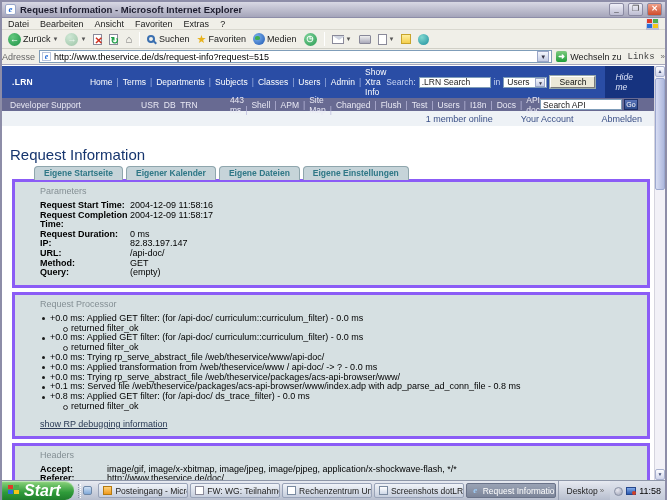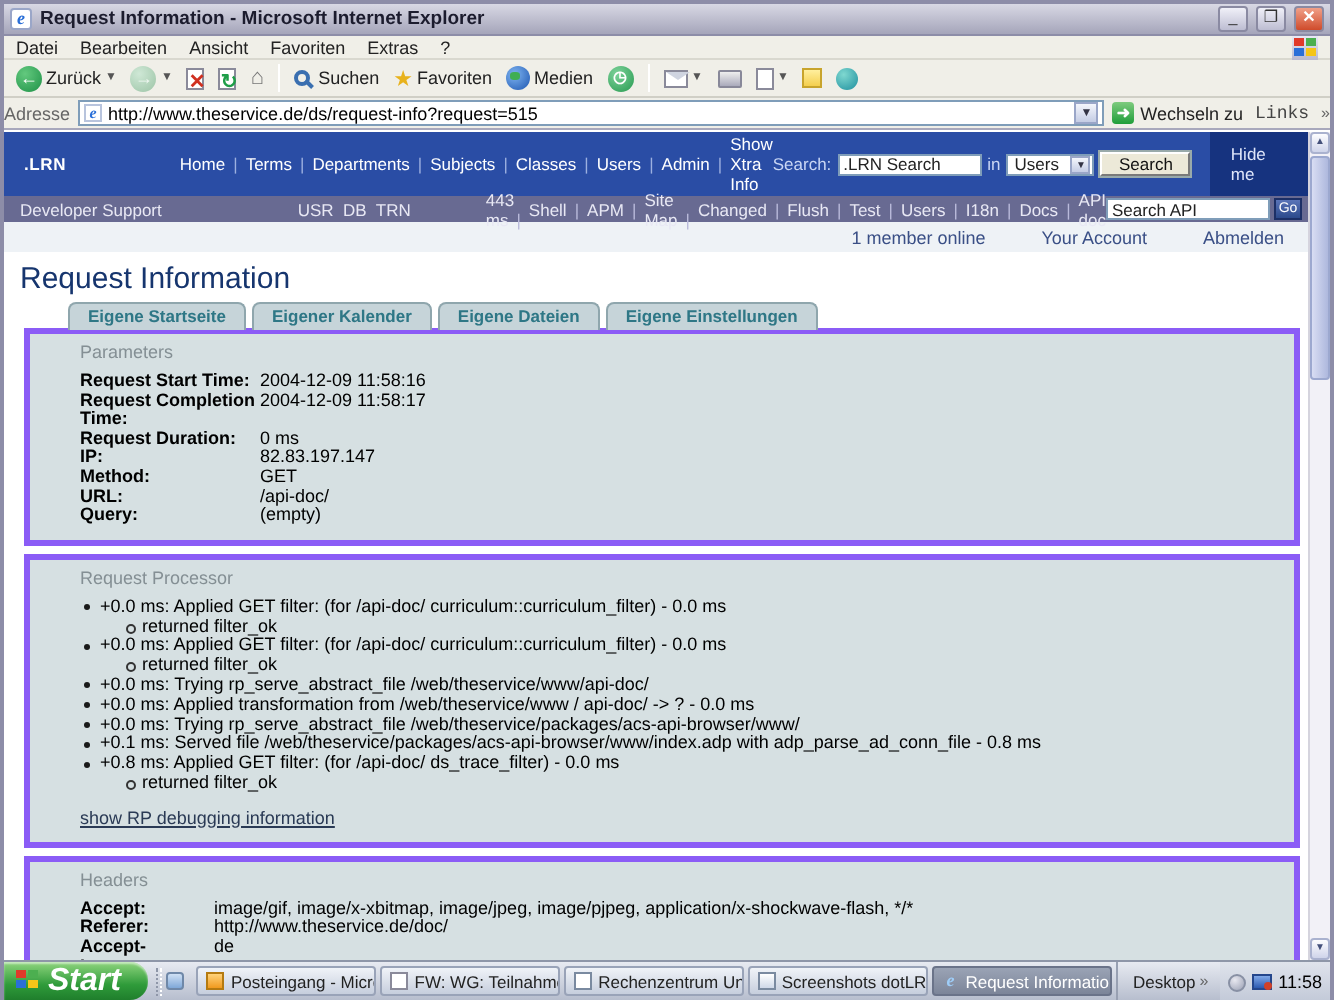--- a/index.html
+++ b/index.html
@@ -83,36 +83,36 @@
   .lrn-bar { height:32px; background:#2a4da5; color:#fff; display:flex; align-items:center; font-size:8.5px; }
   .lrn-logo { font-weight:bold; padding:0 12px 0 10px; width:95px; letter-spacing:.3px; }
   .lrn-nav { display:flex; align-items:center; flex:1; }
   .lrn-nav .nav-link:not(:last-child)::after { content:"|"; color:#9cb0e0; margin:0 4px; }
   .lrn-search { display:flex; align-items:center; gap:3px; padding-right:4px; }
   .lrn-search .lbl { color:#c9d6f4; }
   .inp { height:11px; background:#fff; border:1px solid #7f9db9; font:8.5px "Liberation Sans",sans-serif; padding:0 2px; color:#222; }
   .sel { height:11px; background:#fff; border:1px solid #7f9db9; display:flex; align-items:center; gap:6px; padding:0 1px 0 3px; color:#222; }
   .sel .arrow { width:10px; height:9px; background:linear-gradient(#f4f6fc,#c4cce4); border:1px solid #9aa6c8; font-size:5px; line-height:8px; text-align:center; color:#334; }
   .btn-classic { height:12px; background:#ece9d8; border:1px solid; border-color:#fff #7a7a7a #7a7a7a #fff; outline:1px solid #9aa; font:8.5px "Liberation Sans",sans-serif; padding:0 8px; color:#111; line-height:10px; }
-  .hide-me { background:#16337f; align-self:stretch; display:flex; align-items:center; padding:16px 10px; margin-left:6px; color:#dfe6fa; }
+  .hide-me { background:#16337f; align-self:stretch; display:flex; align-items:center; padding:16px 10px; margin-left:6px; color:#dfe6fa;font-style:italic; }
 
   .dev-bar { height:13px; background:#686a92; color:#e8e8f4; display:flex; align-items:center; font-size:8.5px; }
   .dev-left { width:200px; padding-left:8px; }
   .dev-env { width:130px; white-space:pre; }
   .dev-links { flex:1; display:flex; align-items:center; }
   .dev-links .nav-link:not(:last-child)::after { content:"|"; color:#b9badb; margin:0 4px; }
-  .api-search { display:flex; align-items:flex-end; gap:2px; padding-right:3px; }
+  .api-search { display:flex; align-items:flex-end; gap:2px; padding-right:16px; }
   .go-small { width:14px; height:11px; background:linear-gradient(#5a74b8,#2c4a8c); border:1px solid #1c2f66; color:#fff; font-size:7px; line-height:10px; text-align:center; }
 
   .status-row { height:15px; background:#eef2f6; display:flex; align-items:center; justify-content:flex-end; gap:0; font-size:9px; color:#3a4f86; }
   .status-row .s-item { margin-right:28px; }
   .status-row .s-item:last-child { margin-right:12px; }
 
   
-  .page-title { font-size:15px; color:#16356e; padding:5px 0 3px 8px; font-weight:500; }
+  .page-title { font-size:15px; color:#16356e; padding:20px 0 3px 8px; font-weight:500; }
   .tabs { display:flex; gap:3px; padding-left:32px; align-items:flex-end; position:relative; z-index:2; }
   .tab { background:#c6d4d9; border:1px solid #8fa6ad; border-bottom:none; border-radius:4px 4px 0 0;
     padding:1px 9px 2px; font-size:8.5px; color:#2e7786; font-weight:bold; }
   .panel-wrap { padding:0 4px 0 10px; margin-top:-1px; }
   .section { background:#d6e0e2; border:3px solid #8b5cf6; padding:4px 6px 7px 25px; margin-bottom:4px; }
   .sec-head { color:#848f94; margin-bottom:5px; font-size:9px; }
 
   .kv-row { display:flex; line-height:9.6px; }
   .kv-label { width:90px; font-weight:bold; flex:0 0 90px; }
   .kv-value { flex:1; }
@@ -345,27 +345,27 @@
                 <div class="kv-label">Request Duration:</div>
                 <div class="kv-value">0 ms</div>
               </div>
 
               <div class="kv-row">
                 <div class="kv-label">IP:</div>
                 <div class="kv-value">82.83.197.147</div>
               </div>
 
               <div class="kv-row">
+                <div class="kv-label">URL:</div>
+                <div class="kv-value">/api-doc/</div>
+              </div>
+
+              <div class="kv-row">
                 <div class="kv-label">Method:</div>
                 <div class="kv-value">GET</div>
-              </div>
-
-              <div class="kv-row">
-                <div class="kv-label">URL:</div>
-                <div class="kv-value">/api-doc/</div>
               </div>
 
               <div class="kv-row">
                 <div class="kv-label">Query:</div>
                 <div class="kv-value">(empty)</div>
               </div>
             </div>
         </div>
 
         <div class="section">

